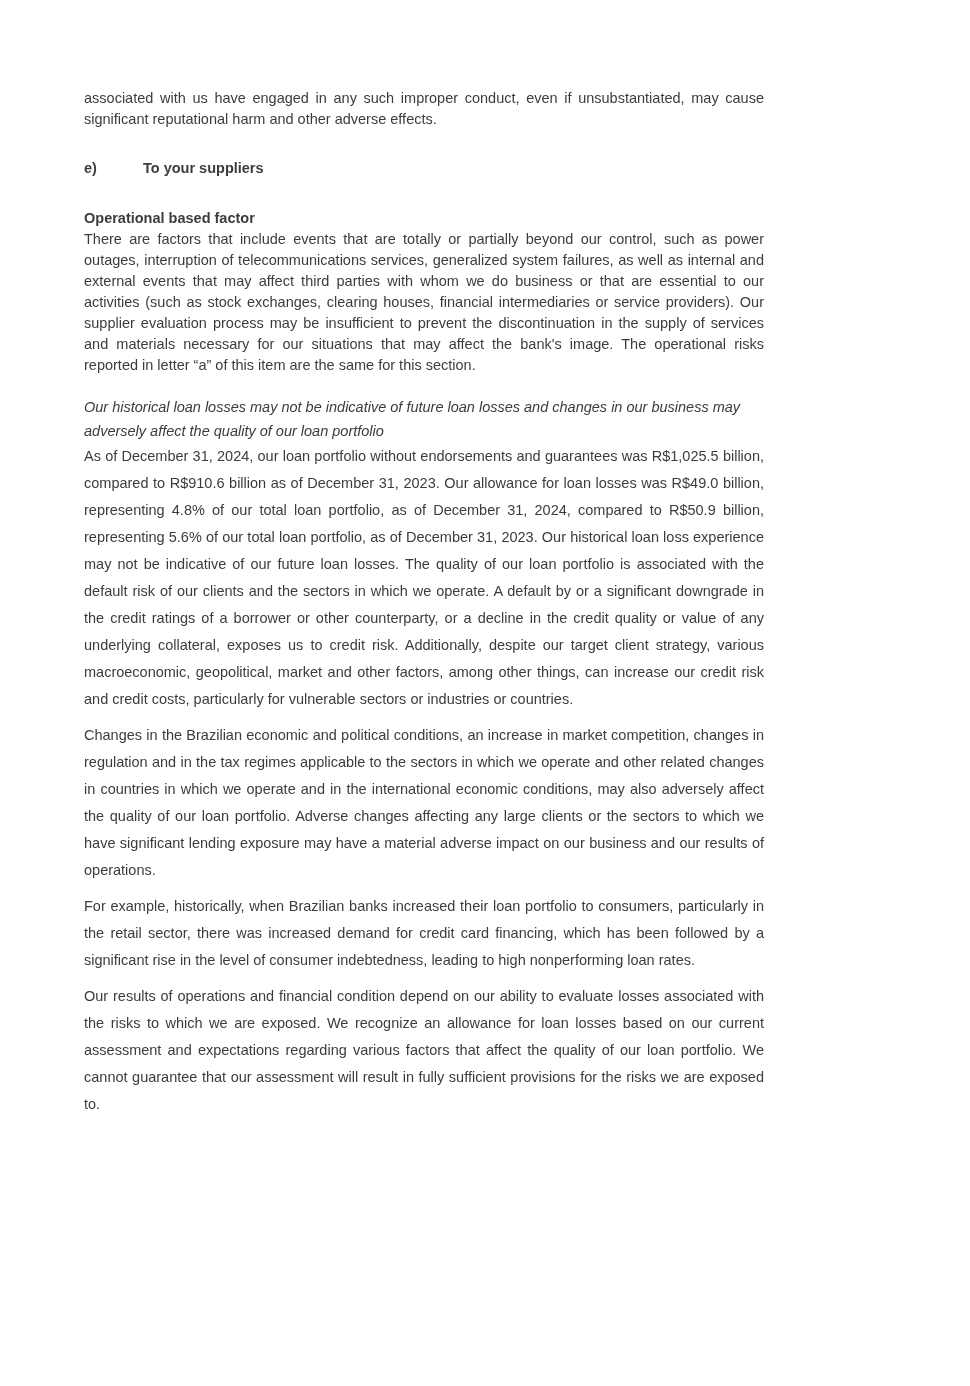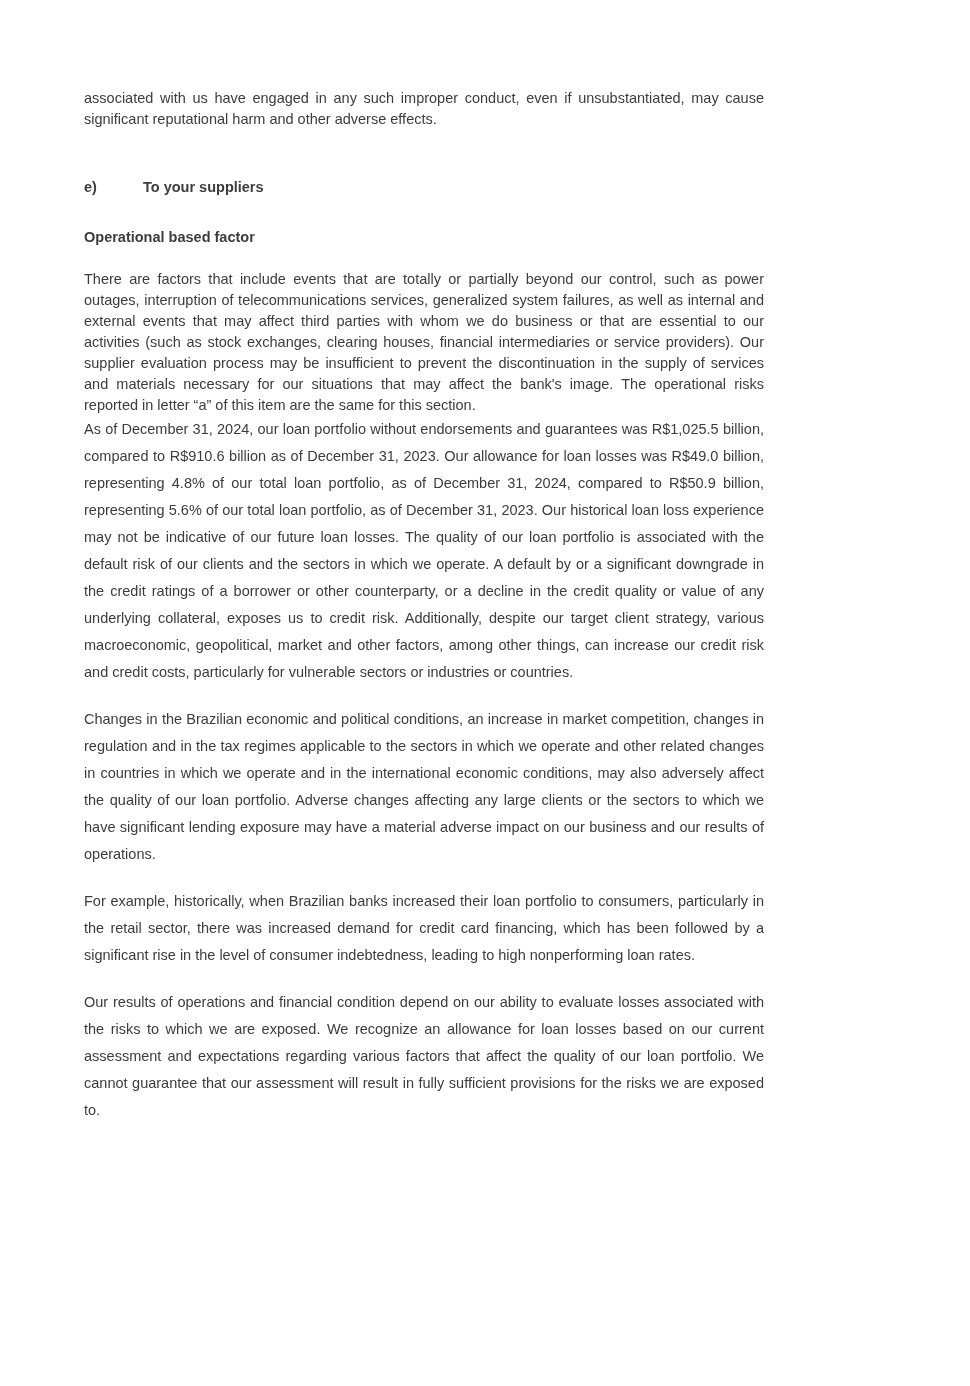--- a/index.html
+++ b/index.html
@@ -22,28 +22,28 @@
       margin: 0;
       font-size: 14.5px;
       line-height: 21px;
     }
     .justify { text-align: justify; }
     .bold { font-weight: bold; }
     .italic { font-style: italic; }
     .lh-wide { line-height: 27px; }
     .lh-mid { line-height: 24px; }
 
-    .m-heading-suppliers   { margin-top: 47px; }
+    .m-heading-suppliers   { margin-top: 28px; }
     .m-heading-operational { margin-top: 29px; }
-    .m-para-operational    { margin-top: 21px; }
+    .m-para-operational    { }
     .m-heading-customers   { margin-top: 18px; }
     .m-heading-credit      { margin-top: 18px; }
     .m-para-italic         { margin-top: 19px; }
     .m-para-credit-1       { margin-top: 0; }
-    .m-para-credit         { margin-top: 20px; }
+    .m-para-credit         { margin-top: 9px; }
 
     .tab-label {
       display: inline-block;
       width: 59px;
     }
     .page-number {
       position: absolute;
       top: 1387px;
       right: 108px;
       font-size: 12px;
@@ -59,20 +59,21 @@
   <p class="para justify">associated with us have engaged in any such improper conduct, even if unsubstantiated, may cause significant reputational harm and other adverse effects.</p>
 
   <p class="para bold m-heading-suppliers"><span class="tab-label">e)</span><span>To your suppliers</span></p>
 
   <p class="para bold m-heading-operational">Operational based factor</p>
 
   <p class="para justify m-para-operational">There are factors that include events that are totally or partially beyond our control, such as power outages, interruption of telecommunications services, generalized system failures, as well as internal and external events that may affect third parties with whom we do business or that are essential to our activities (such as stock exchanges, clearing houses, financial intermediaries or service providers). Our supplier evaluation process may be insufficient to prevent the discontinuation in the supply of services and materials necessary for our situations that may affect the bank's image. The operational risks reported in letter “a” of this item are the same for this section.</p>
 
 
 
+  <p class="para italic lh-mid m-para-italic">Our historical loan losses may not be indicative of future loan losses and changes in our business may adversely affect the quality of our loan portfolio</p>
 
   <p class="para justify lh-wide m-para-credit-1">As of December 31, 2024, our loan portfolio without endorsements and guarantees was R$1,025.5 billion, compared to R$910.6 billion as of December 31, 2023. Our allowance for loan losses was R$49.0 billion, representing 4.8% of our total loan portfolio, as of December 31, 2024, compared to R$50.9 billion, representing 5.6% of our total loan portfolio, as of December 31, 2023. Our historical loan loss experience may not be indicative of our future loan losses. The quality of our loan portfolio is associated with the default risk of our clients and the sectors in which we operate. A default by or a significant downgrade in the credit ratings of a borrower or other counterparty, or a decline in the credit quality or value of any underlying collateral, exposes us to credit risk. Additionally, despite our target client strategy, various macroeconomic, geopolitical, market and other factors, among other things, can increase our credit risk and credit costs, particularly for vulnerable sectors or industries or countries.</p>
 
   <p class="para justify lh-wide m-para-credit">Changes in the Brazilian economic and political conditions, an increase in market competition, changes in regulation and in the tax regimes applicable to the sectors in which we operate and other related changes in countries in which we operate and in the international economic conditions, may also adversely affect the quality of our loan portfolio. Adverse changes affecting any large clients or the sectors to which we have significant lending exposure may have a material adverse impact on our business and our results of operations.</p>
 
   <p class="para justify lh-wide m-para-credit">For example, historically, when Brazilian banks increased their loan portfolio to consumers, particularly in the retail sector, there was increased demand for credit card financing, which has been followed by a significant rise in the level of consumer indebtedness, leading to high nonperforming loan rates.</p>
 
   <p class="para justify lh-wide m-para-credit">Our results of operations and financial condition depend on our ability to evaluate losses associated with the risks to which we are exposed. We recognize an allowance for loan losses based on our current assessment and expectations regarding various factors that affect the quality of our loan portfolio. We cannot guarantee that our assessment will result in fully sufficient provisions for the risks we are exposed to.</p>
 
   <div class="page-number">136</div>

